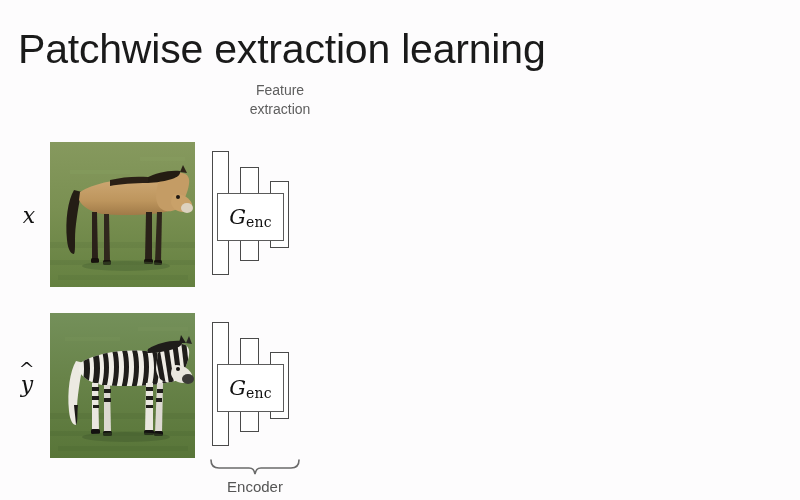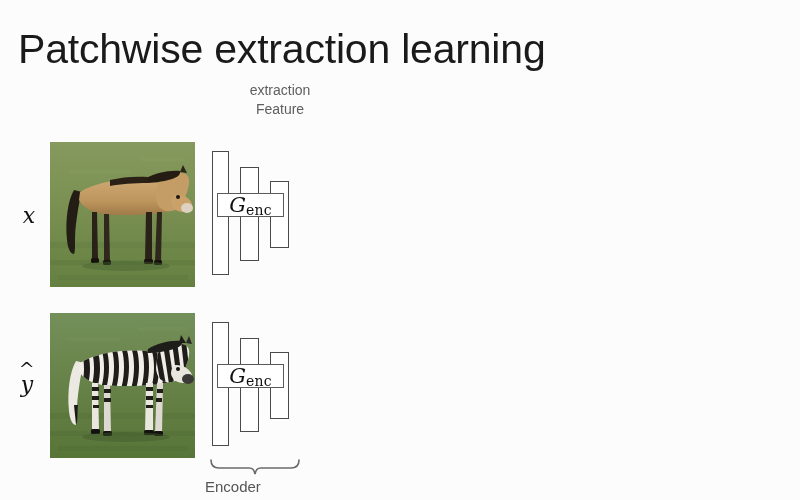--- a/index.html
+++ b/index.html
@@ -102,21 +102,21 @@
   }
   .enc-rect-1 { left: 7px;  top: 6px;  width: 17px; height: 124px; }
   .enc-rect-2 { left: 35px; top: 22px; width: 19px; height: 94px;  }
   .enc-rect-3 { left: 65px; top: 36px; width: 19px; height: 67px;  }
 
   .enc-label-box {
     position: absolute;
     left: 12px;
     top: 48px;
     width: 67px;
-    height: 24px;
+    height: 48px;
     background: #ffffff;
     border: 1.4px solid #5a5a5a;
     box-sizing: border-box;
     display: flex;
     align-items: center;
     justify-content: center;
   }
   .enc-label-text {
     font-family: "DejaVu Serif", serif;
     font-size: 21px;
@@ -141,36 +141,36 @@
     top: 459px;
     width: 92px;
     height: 17px;
   }
   #encoder-brace svg { display: block; }
   #encoder-caption {
     position: absolute;
     left: 205px;
     top: 478px;
     width: 100px;
-    text-align: left;
+    text-align: center;
     font-size: 15px;
     color: #555555;
     line-height: 1.2;
   }
 </style>
 </head>
 <body>
 
 <div id="slide">
 
   <div id="title">Patchwise extraction learning</div>
 
   <div id="feature-extraction">
+    <span class="fe-line">Feature</span>
     <span class="fe-line">extraction</span>
-    <span class="fe-line">Feature</span>
   </div>
 
   <div id="label-x" class="math-label">x</div>
 
   <div id="label-yhat" class="math-label">
     <span class="hat-wrap">
       <span class="hat">^</span>
       <span>y</span>
     </span>
   </div>

